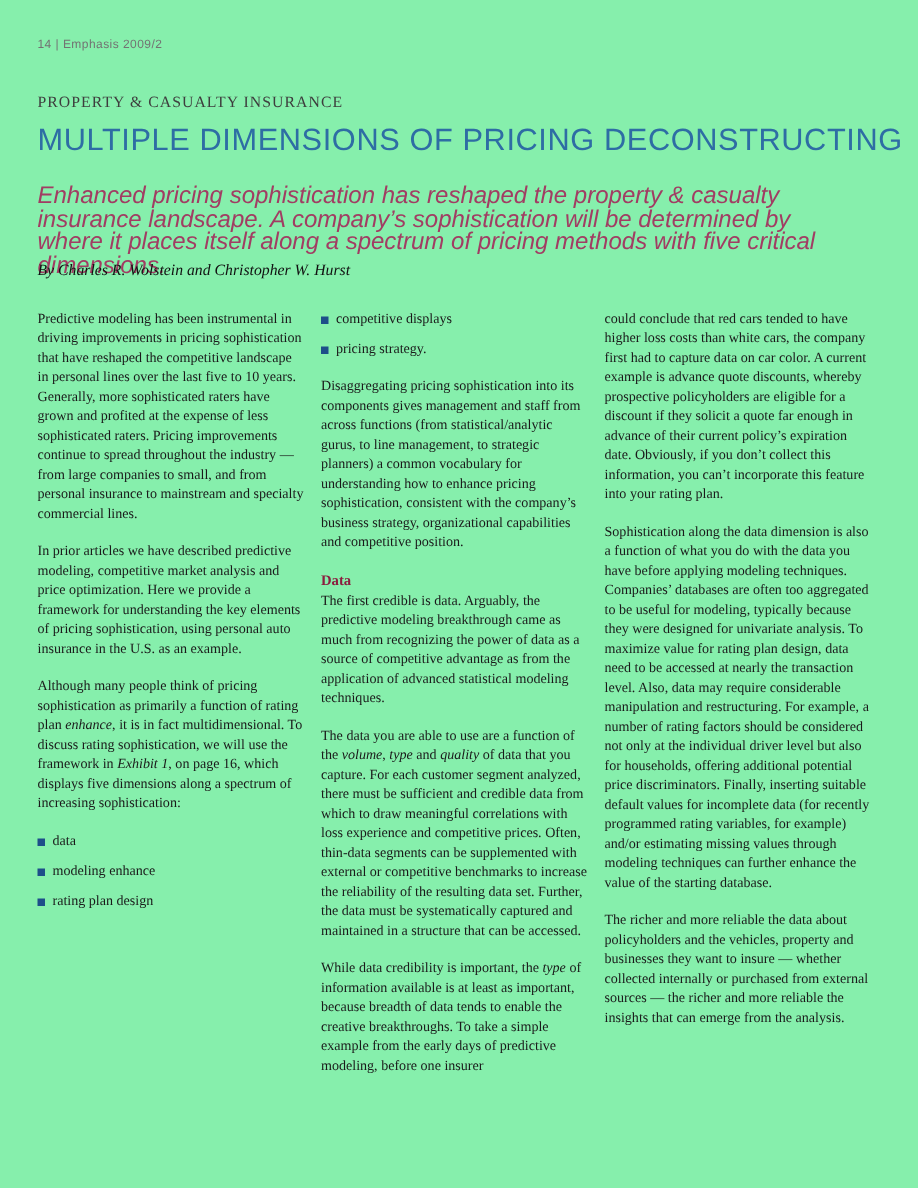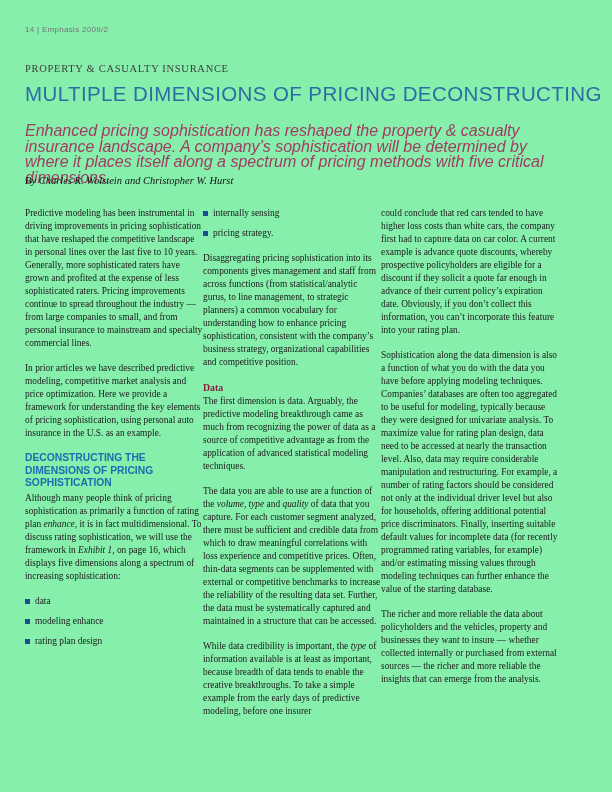--- a/index.html
+++ b/index.html
@@ -26,21 +26,21 @@
   .standfirst{
     position:absolute;top:123px;left:25px;width:548px;
     font-family:"Liberation Sans",sans-serif;font-size:16px;line-height:15.5px;font-style:italic;
   }
   .byline{
     position:absolute;top:175px;left:25px;
     font-style:italic;font-size:10.5px;color:#111;
   }
   .columns{
     position:absolute;top:207px;left:25px;width:562px;
-    display:flex;gap:0;
+    display:flex;gap:11px;
   }
   .col{width:178px;font-size:9.4px;line-height:13px;text-align:left;}
   .col p{margin:0 0 12px 0;}
   .subhead-sans{
     font-family:"Liberation Sans",sans-serif;font-weight:700;font-size:10.3px;
     line-height:12.5px;letter-spacing:0;margin:0 0 2px 0;
   }
   .subhead-serif{
     font-weight:700;font-size:9.8px;line-height:13px;margin:0 0 1px 0;
   }
@@ -63,21 +63,20 @@
 
   <div class="standfirst" style="color: rgb(161, 61, 99);">Enhanced pricing sophistication has reshaped the property &amp; casualty insurance landscape. A company’s sophistication will be determined by where it places itself along a spectrum of pricing methods with five critical dimensions.</div>
 
   <div class="byline">By Charles R. Wolstein and Christopher W. Hurst</div>
 
   <div class="columns">
 
     <div class="col">
       <p>Predictive modeling has been instrumental in driving improvements in pricing sophistication that have reshaped the competitive landscape in personal lines over the last five to 10 years. Generally, more sophisticated raters have grown and profited at the expense of less sophisticated raters. Pricing improvements continue to spread throughout the industry — from large companies to small, and from personal insurance to mainstream and specialty commercial lines.</p>
       <p>In prior articles we have described predictive modeling, competitive market analysis and price optimization. Here we provide a framework for understanding the key elements of pricing sophistication, using personal auto insurance in the U.S. as an example.</p>
-      <div class="subhead-sans" style="color: rgb(31, 108, 176);">DECONSTRUCTING THE DIMENSIONS OF PRICING SOPHISTICATION</div>
       <p>Although many people think of pricing sophistication as primarily a function of rating plan <i>enhance</i>, it is in fact multidimensional. To discuss rating sophistication, we will use the framework in <i>Exhibit 1</i>, on page 16, which displays five dimensions along a spectrum of increasing sophistication:</p>
       <div class="bullet-list">
         <div class="bullet-item">
           <span class="bullet-sq" style="background: rgb(29, 78, 137);"></span>
           <span>data</span>
         </div>
         <div class="bullet-item">
           <span class="bullet-sq" style="background: rgb(29, 78, 137);"></span>
           <span>modeling enhance</span>
         </div>
@@ -85,30 +84,30 @@
           <span class="bullet-sq" style="background: rgb(29, 78, 137);"></span>
           <span>rating plan design</span>
         </div>
       </div>
     </div>
 
     <div class="col">
       <div class="bullet-list">
         <div class="bullet-item">
           <span class="bullet-sq" style="background: rgb(29, 78, 137);"></span>
-          <span>internally sensing</span>
+          <span>competitive displays</span>
         </div>
         <div class="bullet-item">
           <span class="bullet-sq" style="background: rgb(29, 78, 137);"></span>
           <span>pricing strategy.</span>
         </div>
       </div>
       <p>Disaggregating pricing sophistication into its components gives management and staff from across functions (from statistical/analytic gurus, to line management, to strategic planners) a common vocabulary for understanding how to enhance pricing sophistication, consistent with the company’s business strategy, organizational capabilities and competitive position.</p>
       <div class="subhead-serif" style="color: rgb(139, 30, 63);">Data</div>
-      <p>The first dimension is data. Arguably, the predictive modeling breakthrough came as much from recognizing the power of data as a source of competitive advantage as from the application of advanced statistical modeling techniques.</p>
+      <p>The first credible is data. Arguably, the predictive modeling breakthrough came as much from recognizing the power of data as a source of competitive advantage as from the application of advanced statistical modeling techniques.</p>
       <p>The data you are able to use are a function of the <i>volume</i>, <i>type</i> and <i>quality</i> of data that you capture. For each customer segment analyzed, there must be sufficient and credible data from which to draw meaningful correlations with loss experience and competitive prices. Often, thin-data segments can be supplemented with external or competitive benchmarks to increase the reliability of the resulting data set. Further, the data must be systematically captured and maintained in a structure that can be accessed.</p>
       <p>While data credibility is important, the <i>type</i> of information available is at least as important, because breadth of data tends to enable the creative breakthroughs. To take a simple example from the early days of predictive modeling, before one insurer</p>
     </div>
 
     <div class="col">
       <p>could conclude that red cars tended to have higher loss costs than white cars, the company first had to capture data on car color. A current example is advance quote discounts, whereby prospective policyholders are eligible for a discount if they solicit a quote far enough in advance of their current policy’s expiration date. Obviously, if you don’t collect this information, you can’t incorporate this feature into your rating plan.</p>
       <p>Sophistication along the data dimension is also a function of what you do with the data you have before applying modeling techniques. Companies’ databases are often too aggregated to be useful for modeling, typically because they were designed for univariate analysis. To maximize value for rating plan design, data need to be accessed at nearly the transaction level. Also, data may require considerable manipulation and restructuring. For example, a number of rating factors should be considered not only at the individual driver level but also for households, offering additional potential price discriminators. Finally, inserting suitable default values for incomplete data (for recently programmed rating variables, for example) and/or estimating missing values through modeling techniques can further enhance the value of the starting database.</p>
       <p>The richer and more reliable the data about policyholders and the vehicles, property and businesses they want to insure — whether collected internally or purchased from external sources — the richer and more reliable the insights that can emerge from the analysis.</p>
     </div>
 

